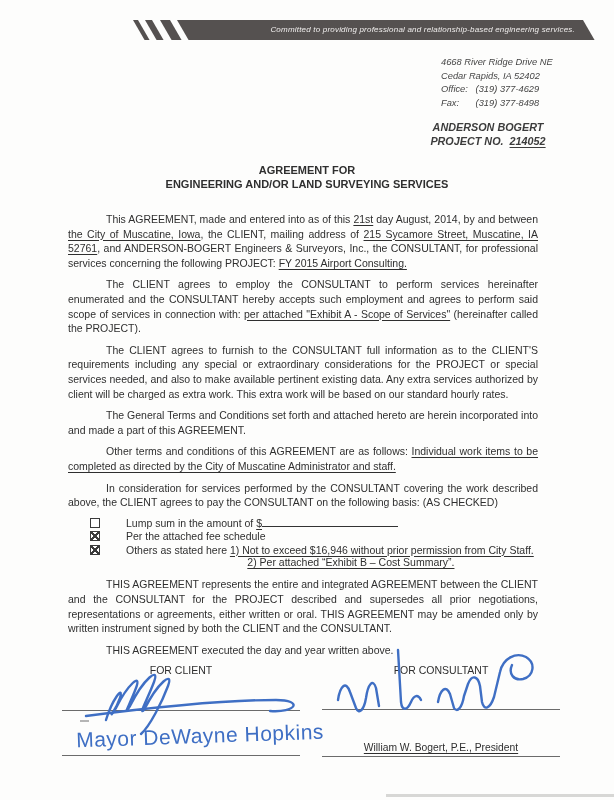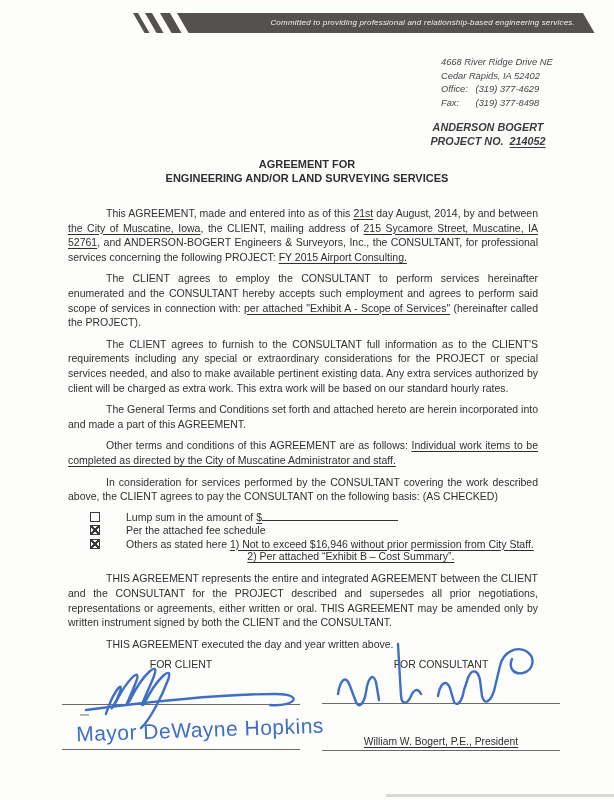--- a/index.html
+++ b/index.html
@@ -15,35 +15,35 @@
   body{font-family:"Liberation Sans",sans-serif;color:var(--ink);}
   .page{position:relative;width:614px;height:800px;background:#fdfdfc;overflow:hidden;}
 
   
   .header{position:relative;height:152px;}
   .logo{position:absolute;left:28px;top:8px;width:110px;}
   .logo svg{display:block;margin-left:8px;}
   .logo-word1{font-size:14.5px;letter-spacing:1.6px;color:var(--logo-green);line-height:14px;margin-top:1px;}
   .logo-word2{font-size:17.5px;font-weight:bold;letter-spacing:2.2px;color:var(--logo-gray);line-height:18px;}
 
-  .banner{position:absolute;left:131px;top:13px;width:466px;height:35px;}
+  .banner{position:absolute;left:131px;top:20px;width:466px;height:35px;}
   .banner .stripe,.banner .bar{position:absolute;top:0;height:20px;background:var(--banner-bg);transform:skewX(30deg);transform-origin:top left;}
   .s1{left:2px;width:5px;}
   .s2{left:14px;width:7px;}
   .s3{left:29px;width:10px;}
   .bar{left:46px;width:406px;}
   .banner-text{position:absolute;right:22px;top:5px;font-style:italic;font-size:8px;letter-spacing:0.2px;color:#f1efee;white-space:nowrap;}
 
   .addr{position:absolute;left:441px;top:56px;font-style:italic;font-size:9.3px;line-height:13.5px;color:#454545;}
   .addr .lbl{display:inline-block;width:32px;}
 
   .projno{position:absolute;left:404px;top:121px;width:168px;text-align:center;font-style:italic;font-weight:bold;font-size:10.8px;line-height:13.5px;color:#3c3c3c;}
 
   
-  .doc-title{text-align:center;font-weight:bold;font-size:11px;line-height:14px;margin-top:5px;}
+  .doc-title{text-align:center;font-weight:bold;font-size:11px;line-height:14px;margin-top:11px;}
 
   
   .content{padding:0 76px 0 68px;}
   p.para{margin:0 0 7px 0;text-align:justify;text-indent:38px;font-size:10.5px;line-height:14.6px;}
   p.first{margin-top:21px;}
   .u{text-decoration:underline;text-underline-offset:2px;}
 
   .options{margin:2px 0 9px 22px;font-size:10.5px;text-align:center;}
   .opt-row{display:flex;align-items:flex-start;margin-bottom:1px;}
   .checkbox{flex:none;width:10px;height:10px;border:1.2px solid #3a3a3a;margin-top:1px;background-color:#fff;}

